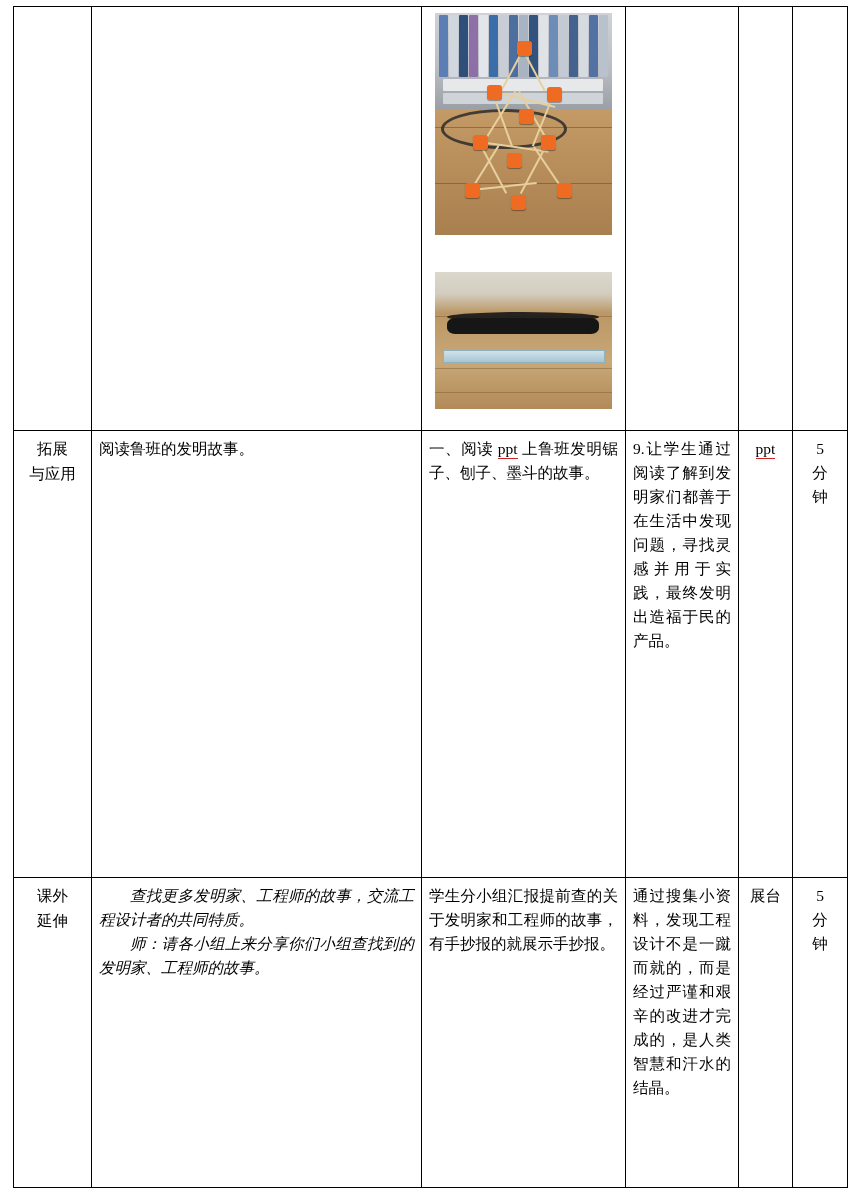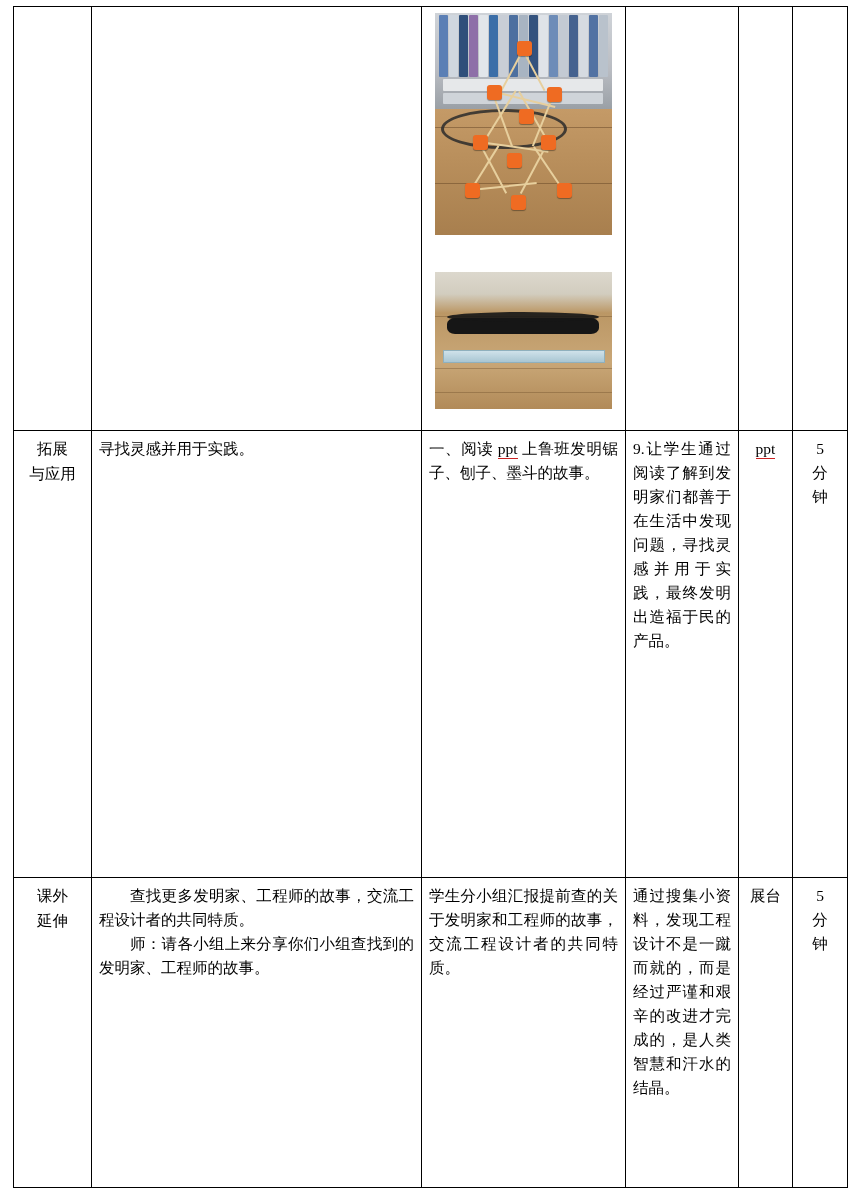--- a/index.html
+++ b/index.html
@@ -303,21 +303,21 @@
       </tr>
 
       <tr style="height:447px;">
         <td>
           <div class="cell cell-center-v">
             <div class="stage-label">拓展
 与应用</div>
           </div>
         </td>
         <td>
-          <div class="cell">寻找灵感并用于实践。</div>
+          <div class="cell">阅读鲁班的发明故事。</div>
         </td>
         <td>
           <div class="cell cell-center-v">
             <div class="justify" style="width:100%;">一、阅读 <span class="ul-red">ppt</span> 上鲁班发明锯子、刨子、墨斗的故事。</div>
           </div>
         </td>
         <td>
           <div class="cell justify">9.让学生通过阅读了解到发明家们都善于在生活中发现问题，寻找灵感并用于实践，最终发明出造福于民的产品。</div>
         </td>
         <td>
@@ -338,29 +338,29 @@
 
       <tr style="height:310px;">
         <td>
           <div class="cell cell-center-v">
             <div class="stage-label">课外
 延伸</div>
           </div>
         </td>
         <td>
           <div class="cell cell-center-v">
-            <div style="width:100%;">
+            <div style="width:100%;font-style:italic;">
               <div class="justify indent2">查找更多发明家、工程师的故事，交流工程设计者的共同特质。</div>
               <div class="justify indent2">师：请各小组上来分享你们小组查找到的发明家、工程师的故事。</div>
             </div>
           </div>
         </td>
         <td>
           <div class="cell cell-center-v">
-            <div class="justify" style="width:100%;">学生分小组汇报提前查的关于发明家和工程师的故事，交流工程设计者的共同特质。</div>
+            <div class="justify" style="width:100%;">学生分小组汇报提前查的关于发明家和工程师的故事，有手抄报的就展示手抄报。</div>
           </div>
         </td>
         <td>
           <div class="cell justify">通过搜集小资料，发现工程设计不是一蹴而就的，而是经过严谨和艰辛的改进才完成的，是人类智慧和汗水的结晶。</div>
         </td>
         <td>
           <div class="cell cell-center-v">
             <div class="media-label">展台</div>
           </div>
         </td>

